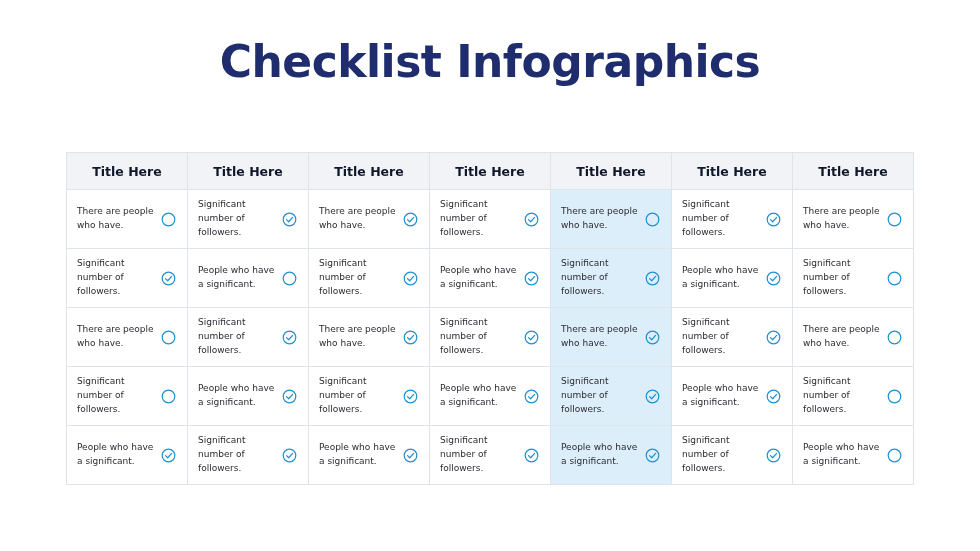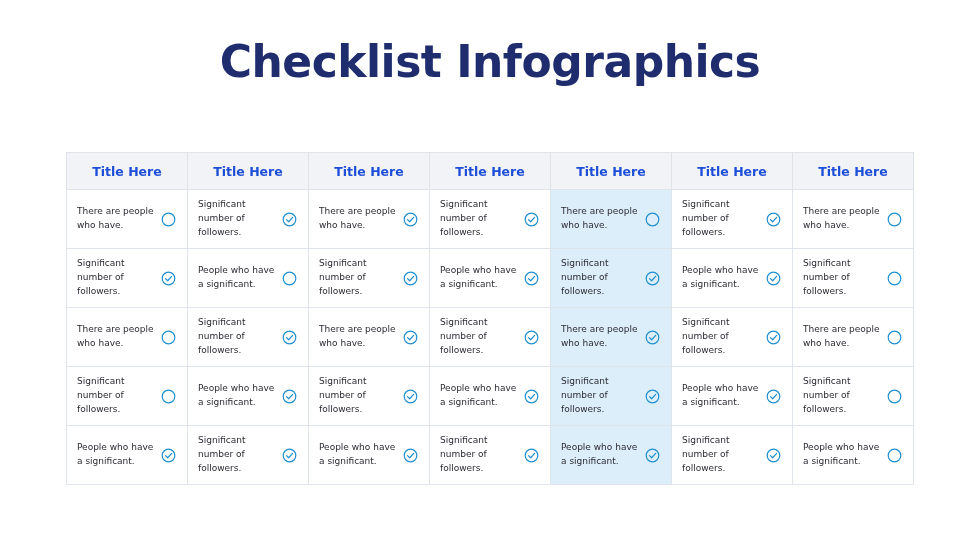--- a/index.html
+++ b/index.html
@@ -41,21 +41,21 @@
   }
   table.grid th, table.grid td {
     border: 1px solid #dfe3ea;
     padding: 0;
     vertical-align: middle;
   }
   th.header-cell {
     height: 36px;
     background: #f1f3f7;
     text-align: center;
-    color: #1d4ed8;
+    color: #0f172a;
     font-size: 12.5px;
     font-weight: bold;
     font-family: "DejaVu Sans", sans-serif;
   }
   td.cell {
     height: 58px;
     background: #ffffff;
     position: relative;
   }
   td.cell.highlight {

